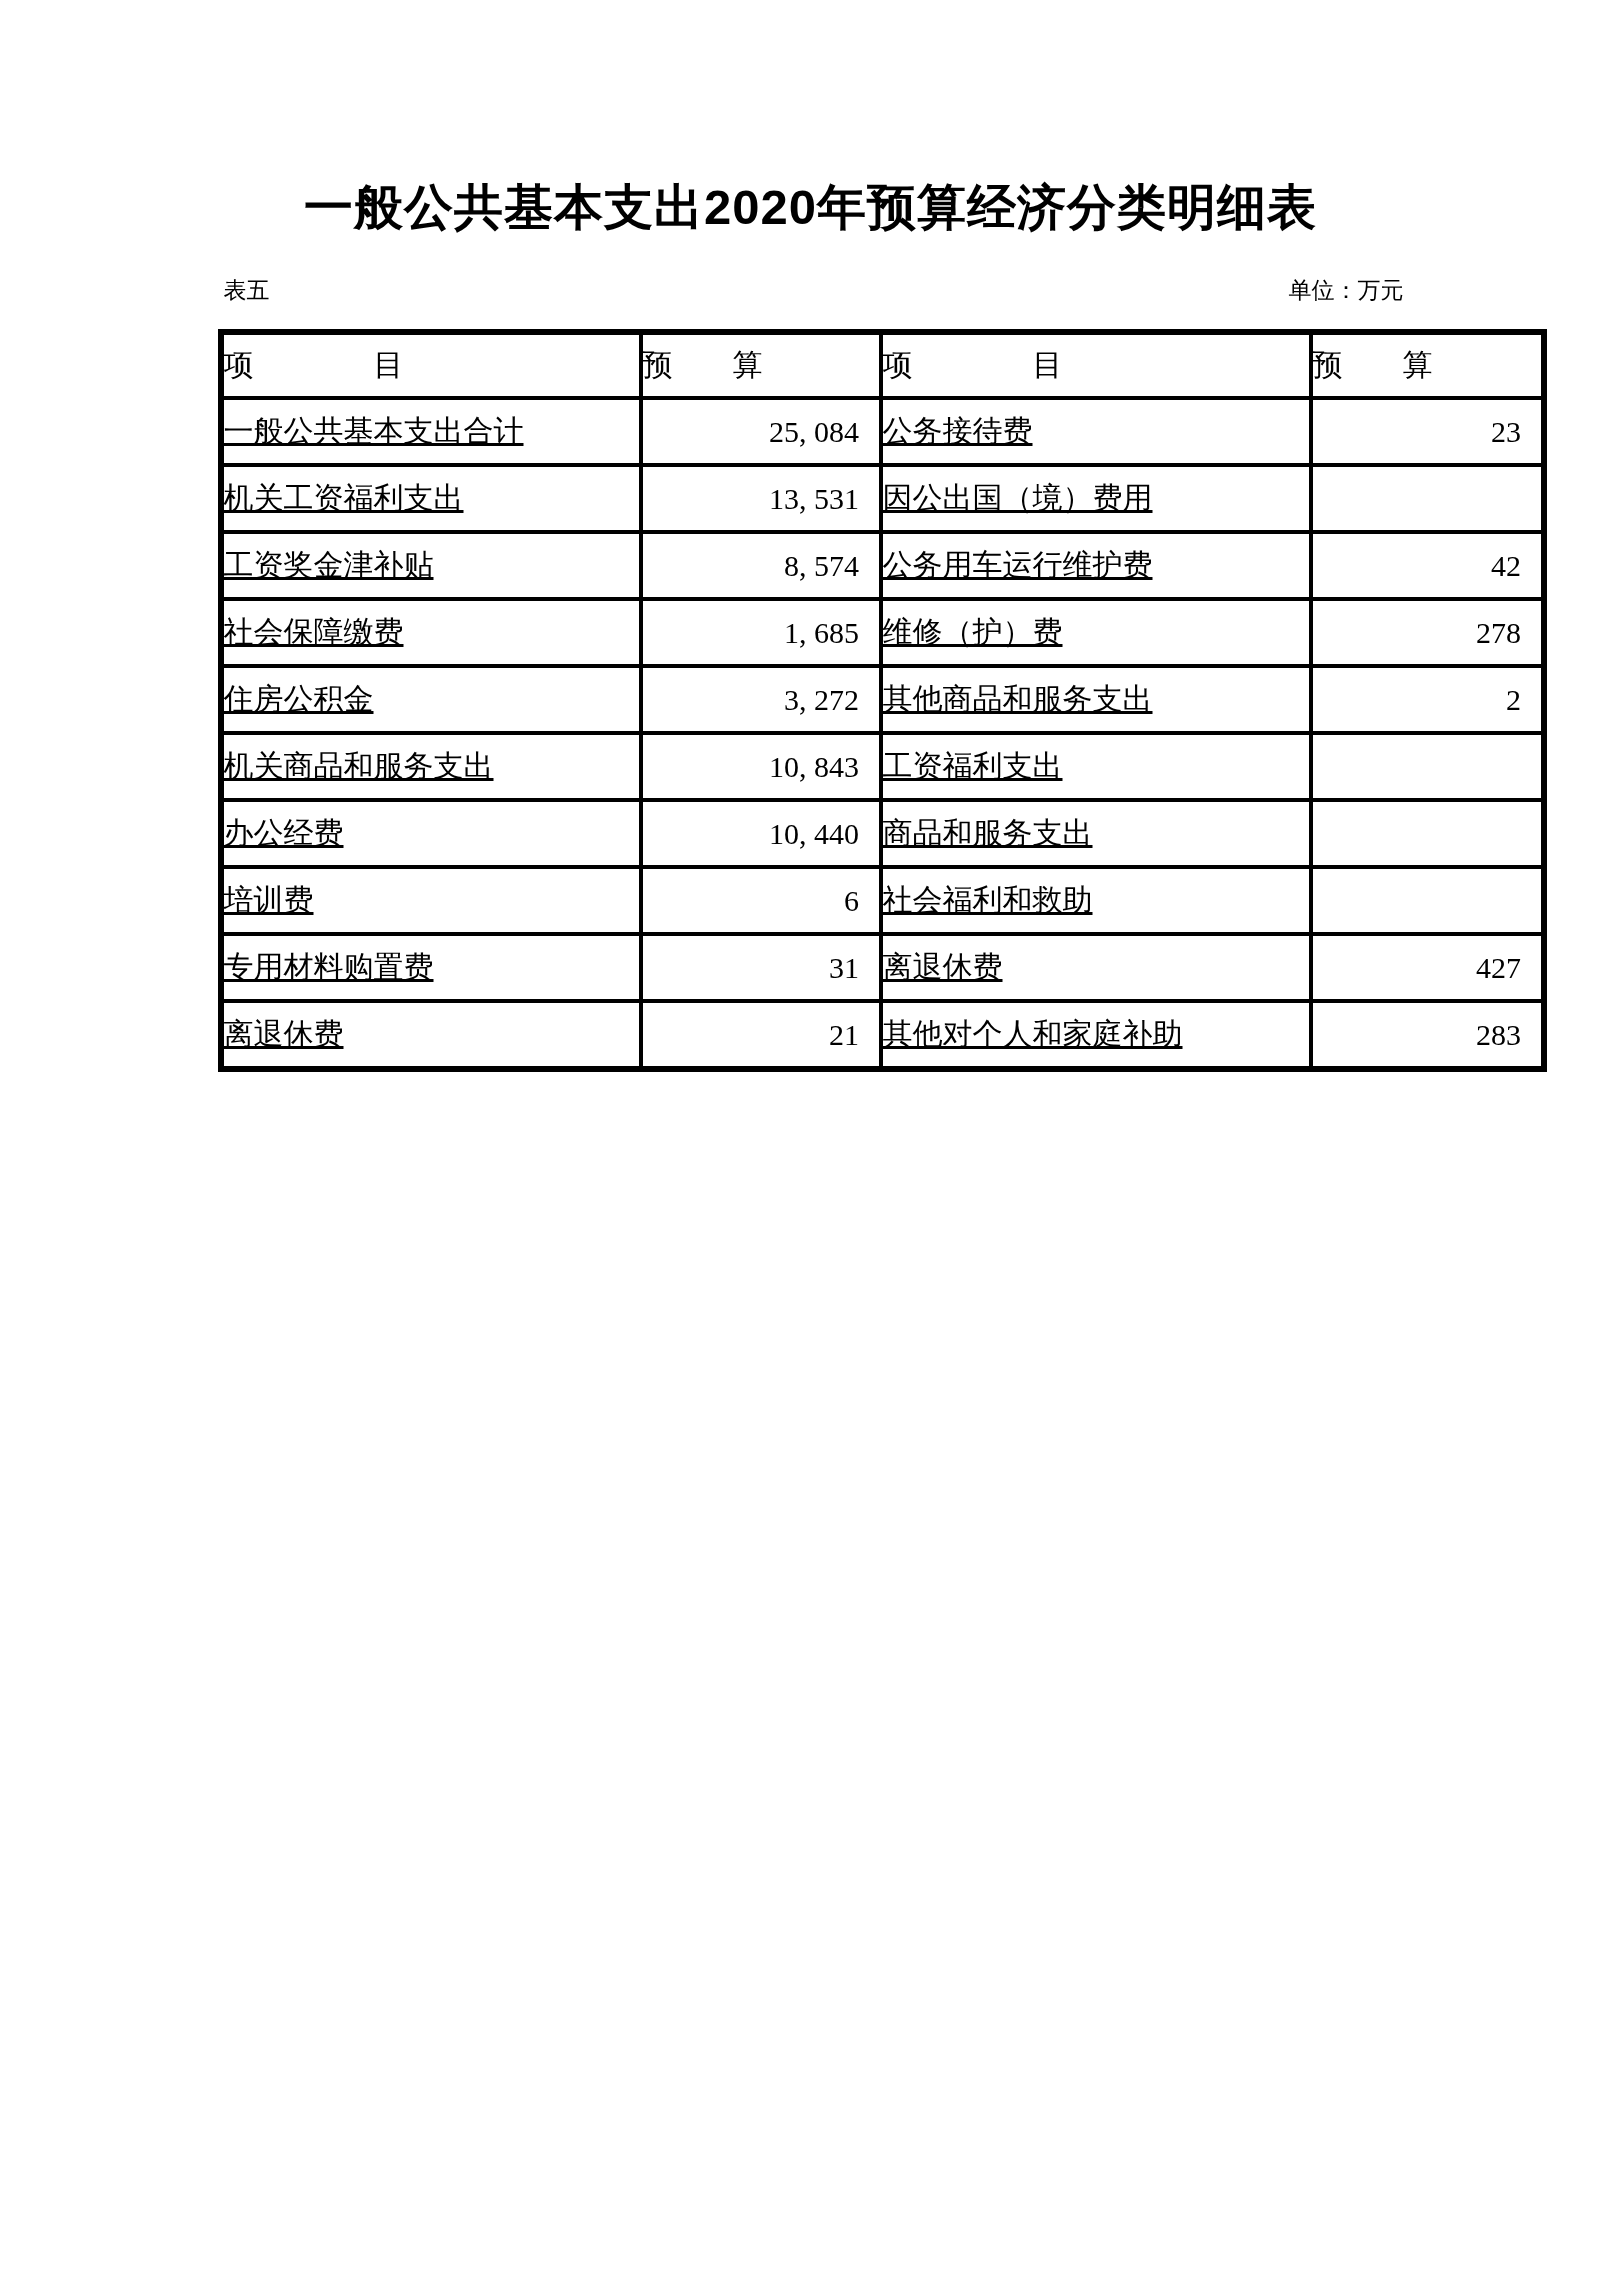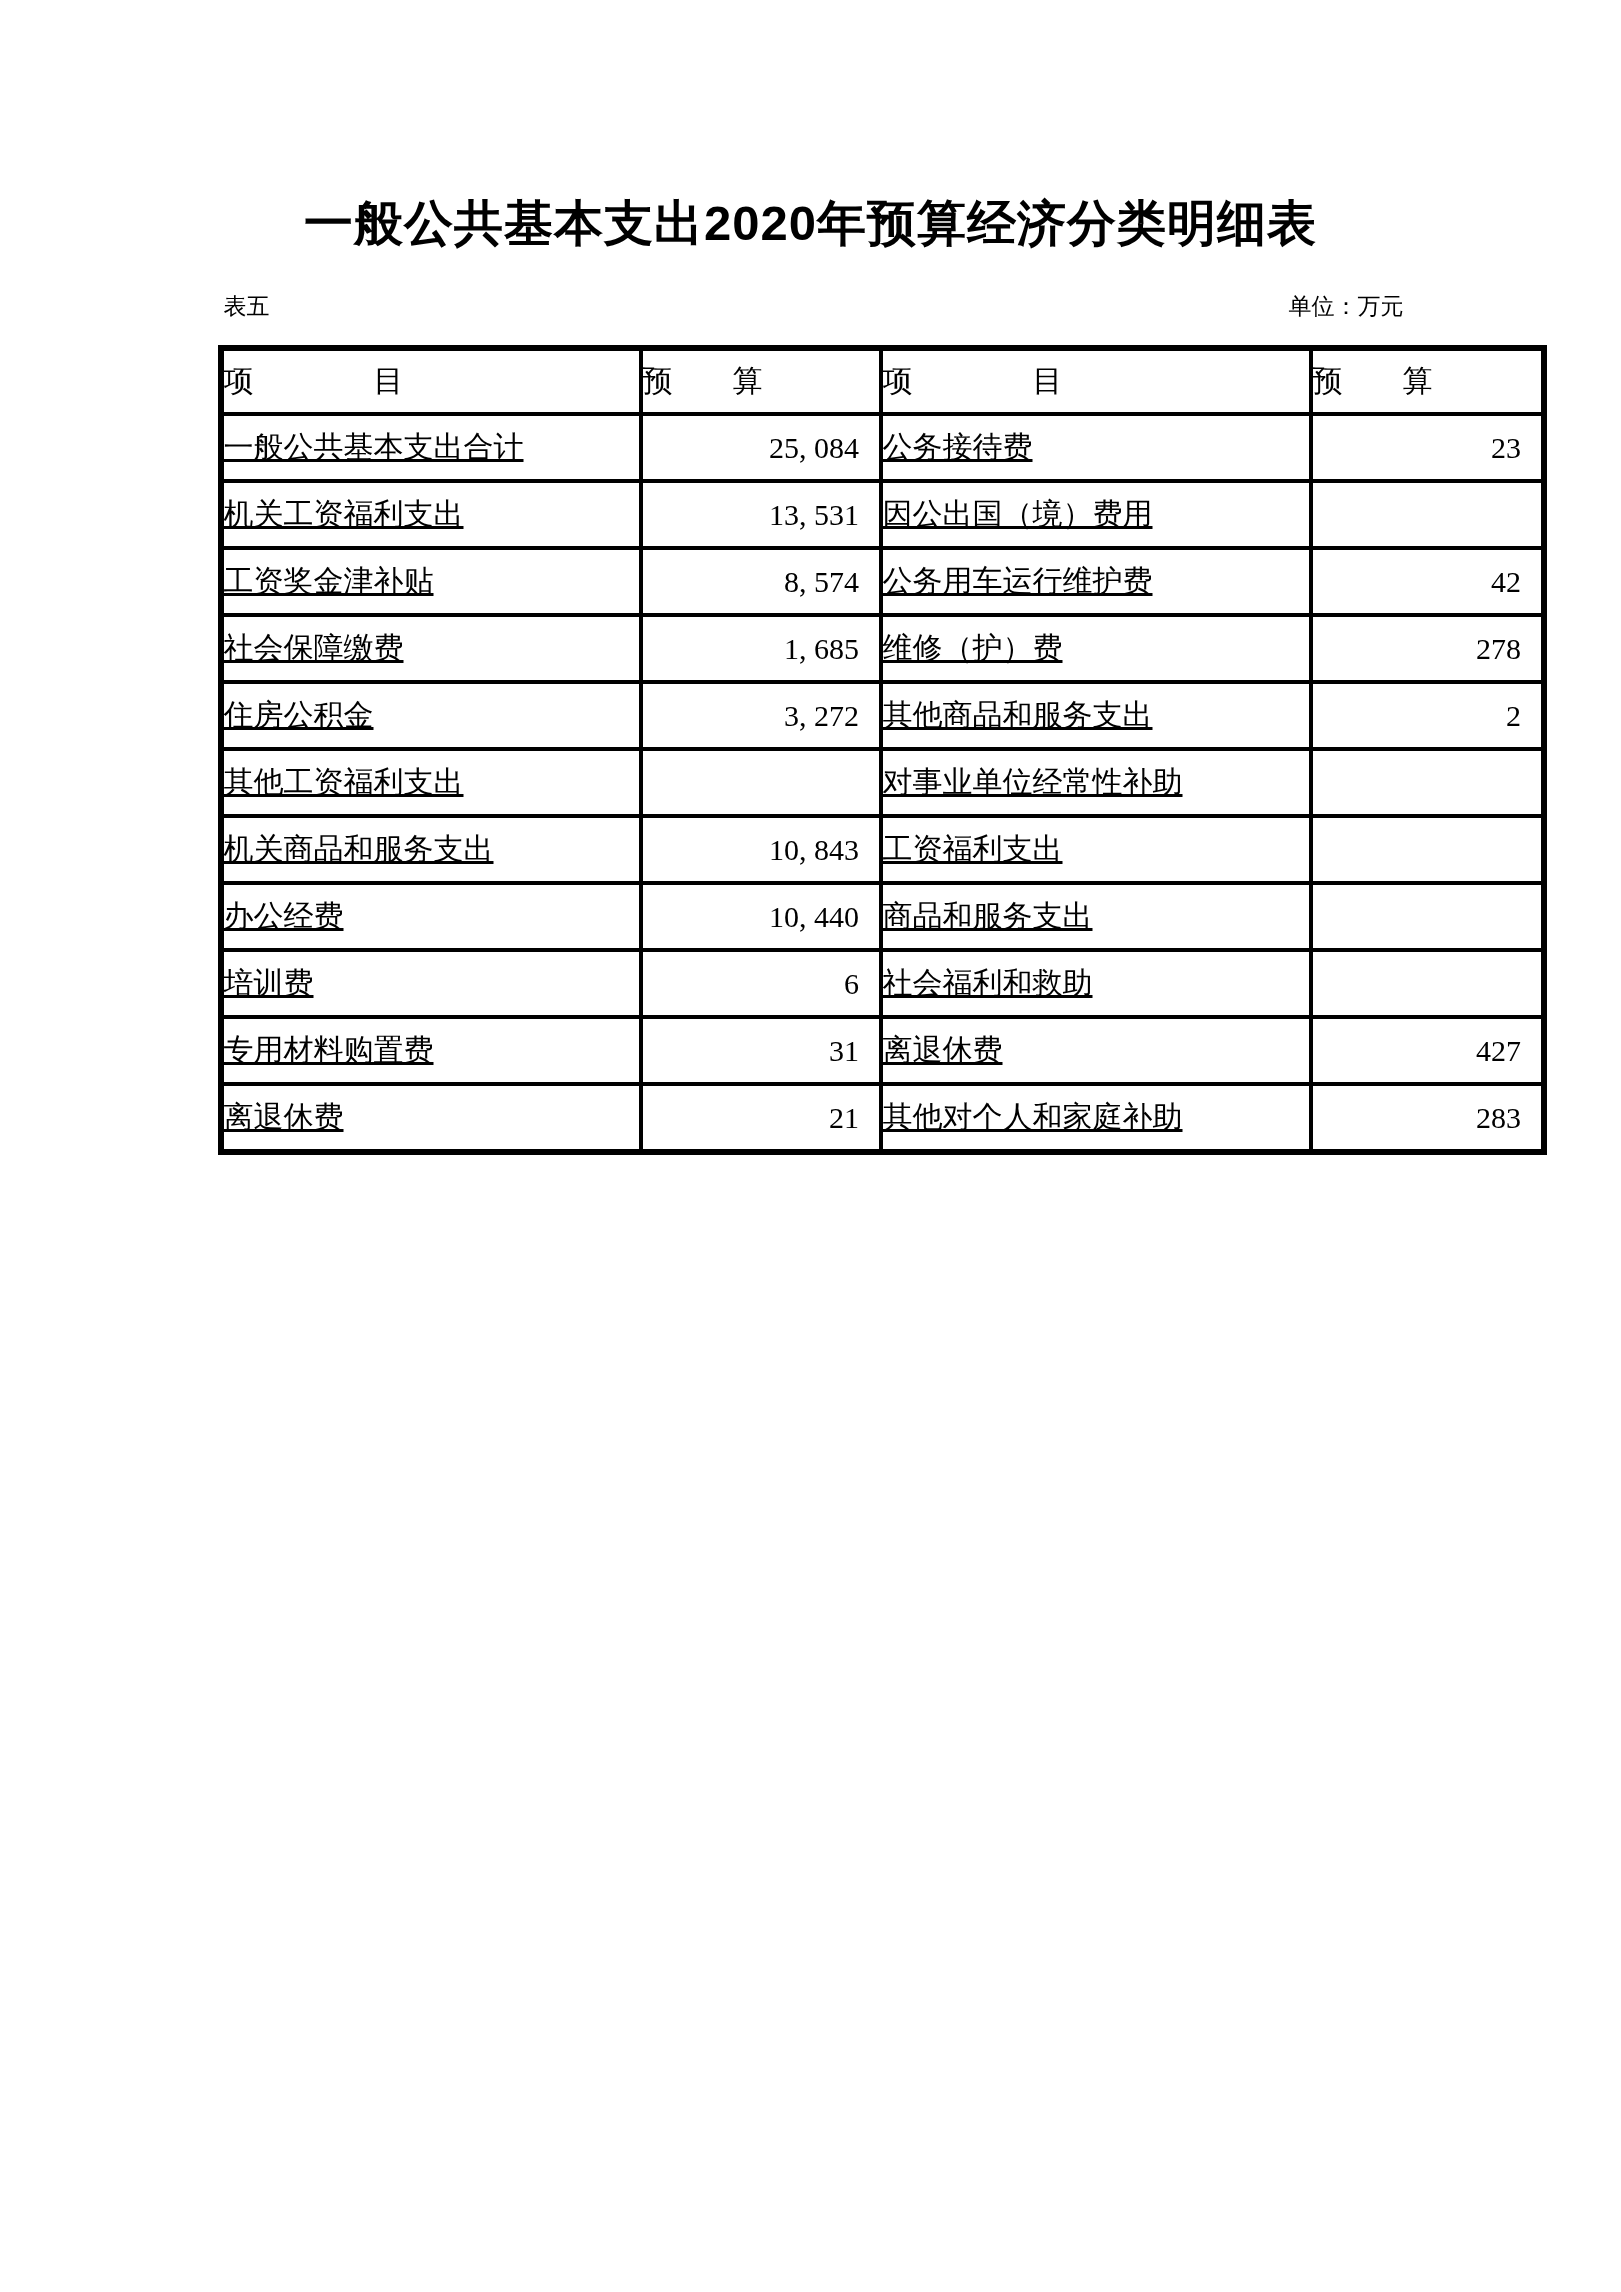--- a/index.html
+++ b/index.html
@@ -9,21 +9,21 @@
     color: #000000;
   }
   body {
     width: 1621px;
     height: 2293px;
     font-family: "Liberation Serif", "DejaVu Serif", serif;
     position: relative;
   }
   .doc-wrapper {
     width: 1186px;
-    margin: 17px auto;
+    margin: 1px auto;
   }
   .doc-title {
     padding-top: 178px;
     text-align: center;
     font-family: "Liberation Sans", "DejaVu Sans", sans-serif;
     font-weight: bold;
     font-size: 49px;
     line-height: 1.15;
     letter-spacing: 1px;
     white-space: nowrap;
@@ -123,26 +123,20 @@
         <td class="label-cell indent-1">维修（护）费</td>
         <td class="value-cell">278</td>
       </tr>
       <tr>
         <td class="label-cell indent-1">住房公积金</td>
         <td class="value-cell">3, 272</td>
         <td class="label-cell indent-1">其他商品和服务支出</td>
         <td class="value-cell">2</td>
       </tr>
       <tr>
-        <td class="label-cell indent-1">其他工资福利支出</td>
-        <td class="value-cell"></td>
-        <td class="label-cell indent-0">对事业单位经常性补助</td>
-        <td class="value-cell"></td>
-      </tr>
-      <tr>
         <td class="label-cell indent-0">机关商品和服务支出</td>
         <td class="value-cell">10, 843</td>
         <td class="label-cell indent-1">工资福利支出</td>
         <td class="value-cell"></td>
       </tr>
       <tr>
         <td class="label-cell indent-1">办公经费</td>
         <td class="value-cell">10, 440</td>
         <td class="label-cell indent-1">商品和服务支出</td>
         <td class="value-cell"></td>

